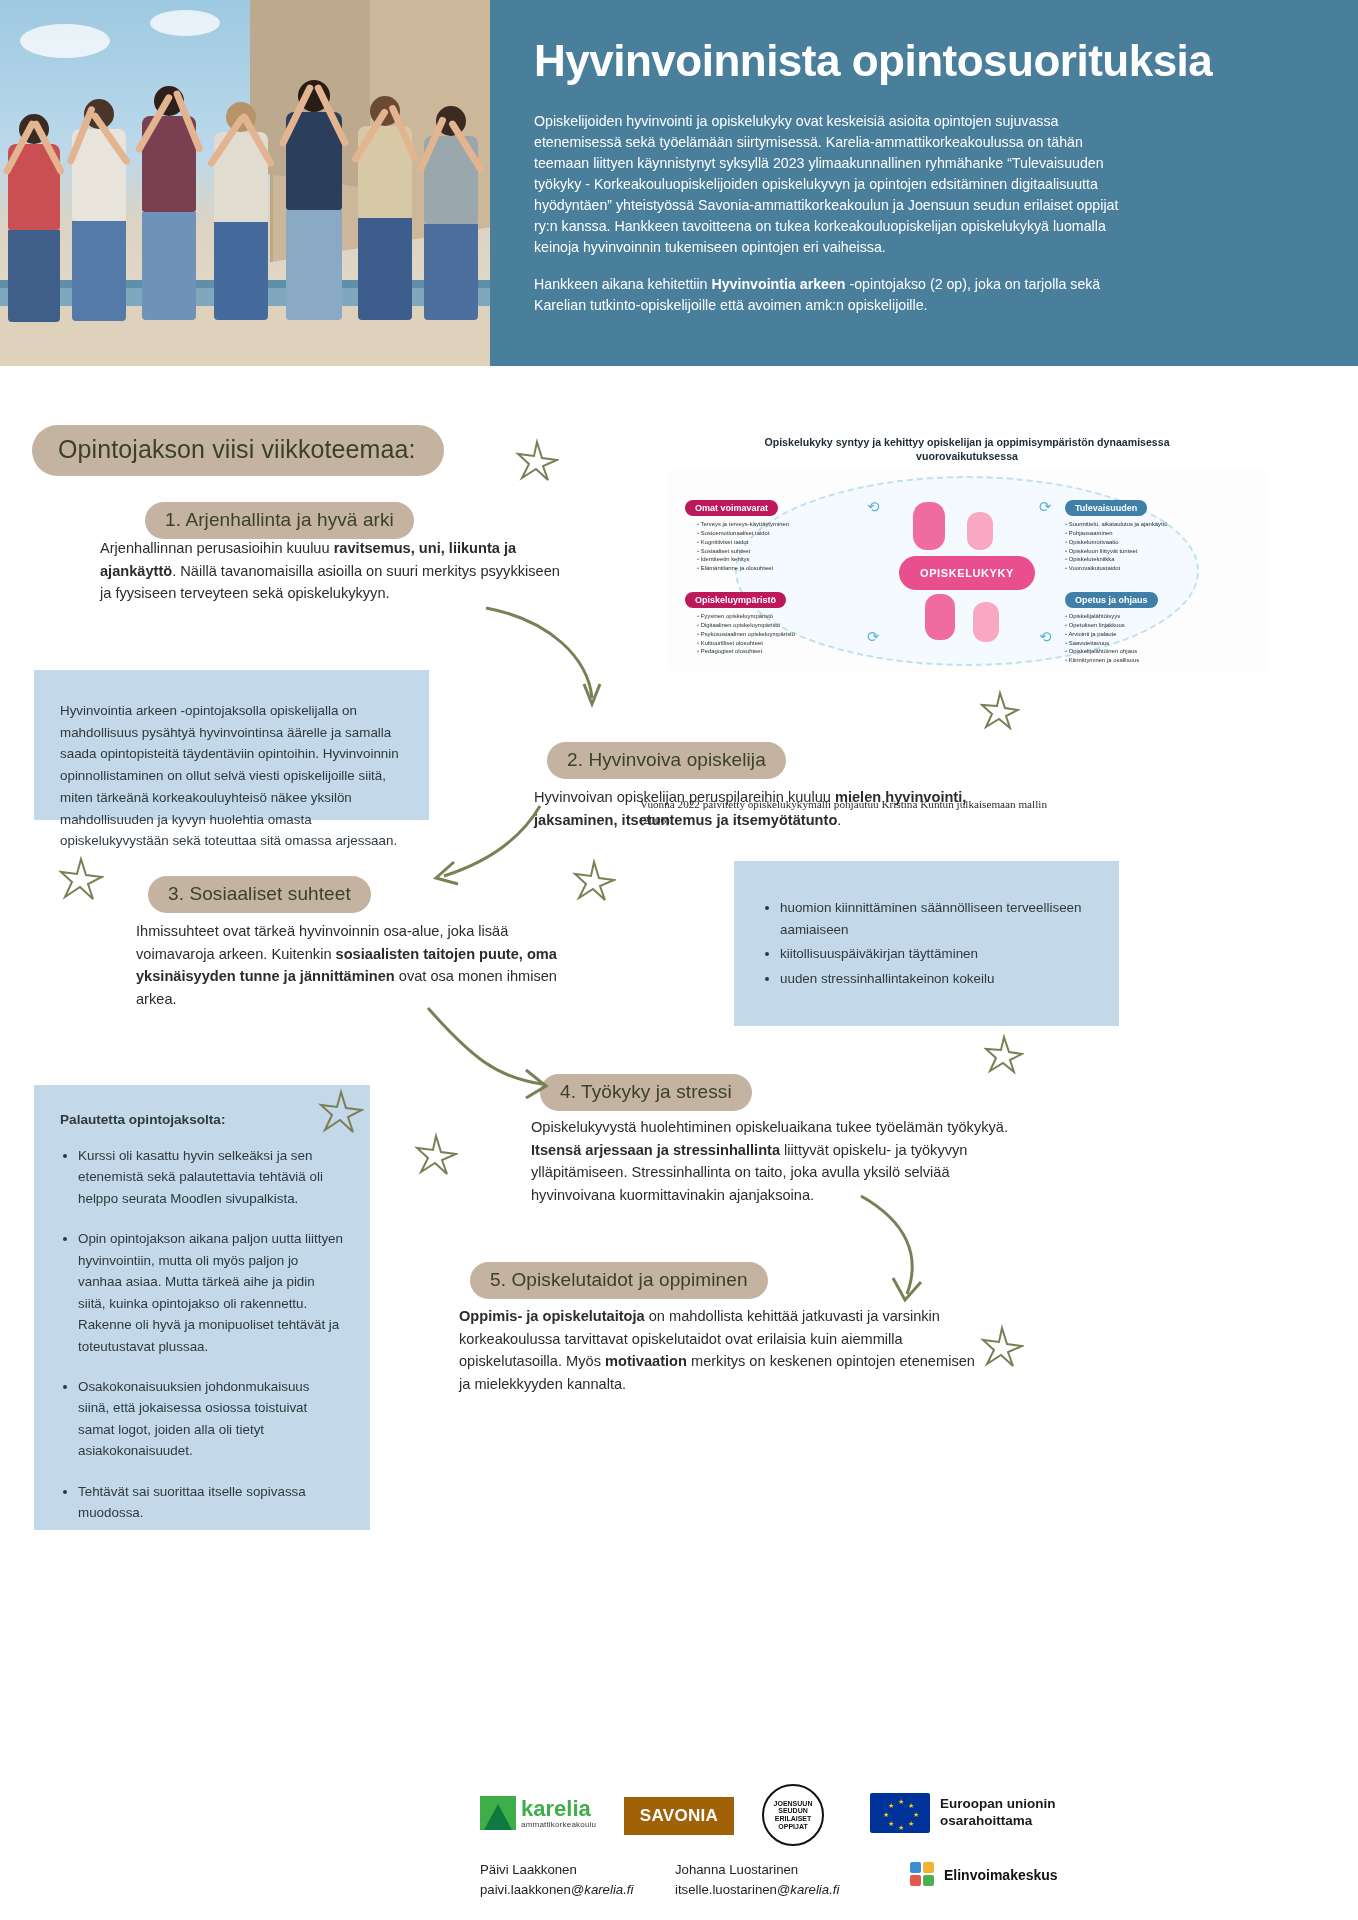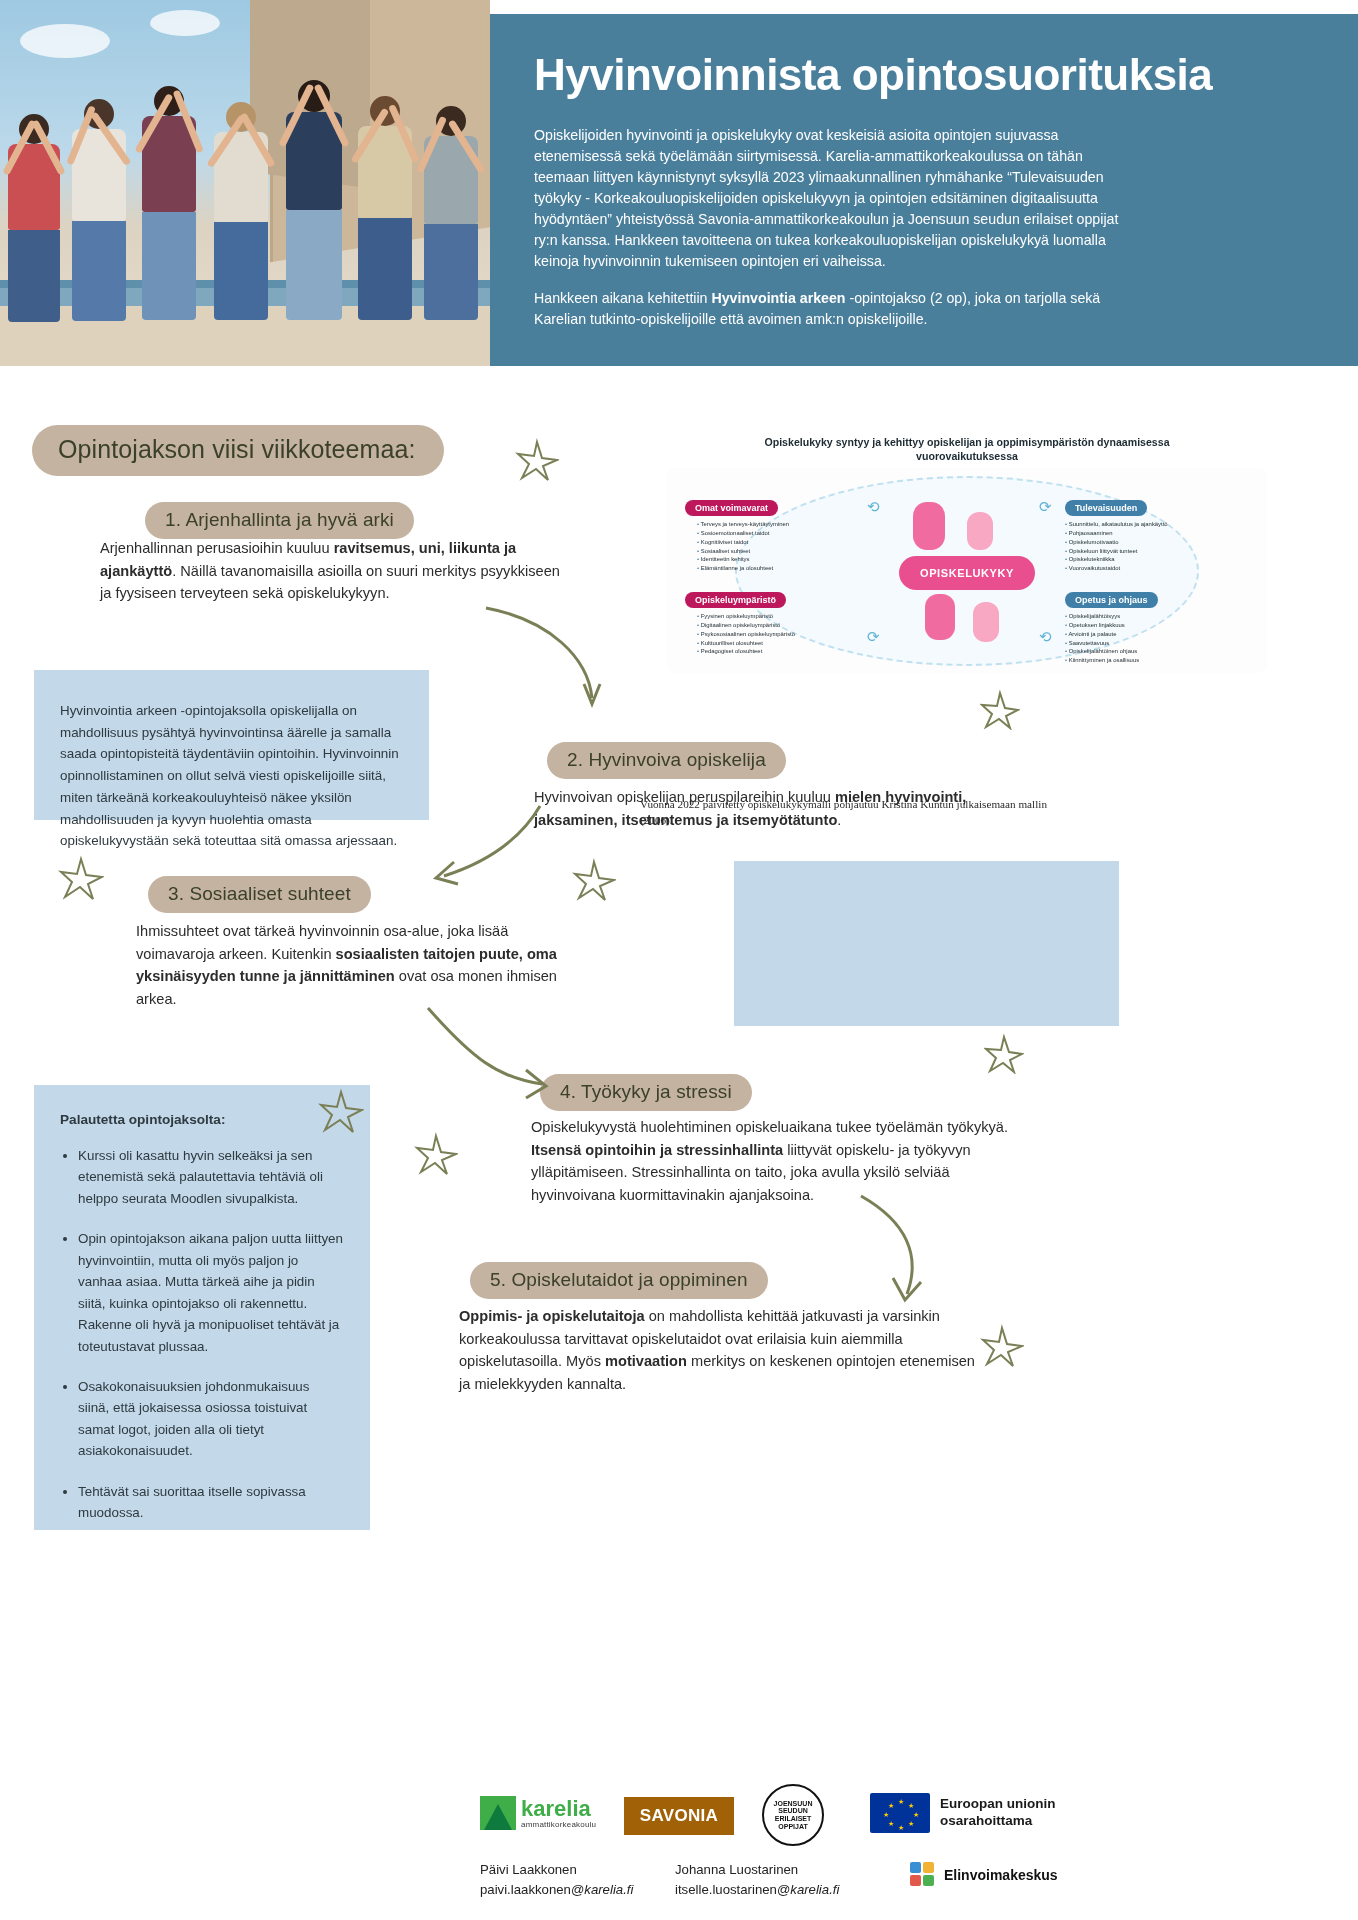--- a/index.html
+++ b/index.html
@@ -4,21 +4,21 @@
 <style>
   * { box-sizing: border-box; margin: 0; padding: 0; }
   body {
     width: 1358px; height: 1920px;
     background: #ffffff;
     font-family: "Liberation Sans", sans-serif;
     position: relative; overflow: hidden;
   }
 
   
-  .header { position: absolute; left:0; top:0; width:1358px; height:366px; display:flex;align-items:flex-end; }
+  .header { position: absolute; left:0; top:0; width:1358px; height:366px; display:flex; }
   .header-photo {
     width: 490px; height: 366px; position: relative; overflow: hidden;
     background: linear-gradient(180deg,#9ec9e2 0%,#bcd9ea 42%,#ddd3c2 62%,#e8ddcb 100%);
   }
   .ph-cloud { position:absolute; background:#ffffff; border-radius:50%; opacity:.75; }
   .ph-bldg {
     position:absolute; right:-10px; top:-6px; width:230px; height:250px;
     background:#cdb79b; transform: skewY(-9deg);
     border-left: 3px solid #bda787;
   }
@@ -273,27 +273,32 @@
 </div>
 
 <div class="abs" style="left:148px;top:876px;">
   <div class="pill">3. Sosiaaliset suhteet</div>
 </div>
 <div class="abs body-p" style="left:136px;top:920px;width:445px;">
   <span>Ihmissuhteet ovat tärkeä hyvinvoinnin osa-alue, joka lisää voimavaroja arkeen. Kuitenkin </span><b>sosiaalisten taitojen puute, oma yksinäisyyden tunne ja jännittäminen</b><span> ovat osa monen ihmisen arkea.</span>
 </div>
 
 <div class="abs bluebox" style="left:734px;top:861px;width:385px;height:165px;">
+  <ul>
+    <li>huomion kiinnittäminen säännölliseen terveelliseen aamiaiseen</li>
+    <li>kiitollisuuspäiväkirjan täyttäminen</li>
+    <li>uuden stressinhallintakeinon kokeilu</li>
+  </ul>
 </div>
 
 <div class="abs" style="left:540px;top:1074px;">
   <div class="pill">4. Työkyky ja stressi</div>
 </div>
 <div class="abs body-p" style="left:531px;top:1116px;width:500px;">
-  <span>Opiskelukyvystä huolehtiminen opiskeluaikana tukee työelämän työkykyä. </span><b>Itsensä opintoihin ja stressinhallinta</b><span> liittyvät opiskelu- ja työkyvyn ylläpitämiseen. Stressinhallinta on taito, joka avulla yksilö selviää hyvinvoivana kuormittavinakin ajanjaksoina.</span>
+  <span>Opiskelukyvystä huolehtiminen opiskeluaikana tukee työelämän työkykyä. </span><b>Itsensä arjessaan ja stressinhallinta</b><span> liittyvät opiskelu- ja työkyvyn ylläpitämiseen. Stressinhallinta on taito, joka avulla yksilö selviää hyvinvoivana kuormittavinakin ajanjaksoina.</span>
 </div>
 
 <div class="abs bluebox" style="left:34px;top:1085px;width:336px;height:445px;padding:24px 26px;">
   <div class="fb-title">Palautetta opintojaksolta:</div>
   <ul class="fb-list">
     <li>Kurssi oli kasattu hyvin selkeäksi ja sen etenemistä sekä palautettavia tehtäviä oli helppo seurata Moodlen sivupalkista.</li>
     <li>Opin opintojakson aikana paljon uutta liittyen hyvinvointiin, mutta oli myös paljon jo vanhaa asiaa. Mutta tärkeä aihe ja pidin siitä, kuinka opintojakso oli rakennettu. Rakenne oli hyvä ja monipuoliset tehtävät ja toteutustavat plussaa.</li>
     <li>Osakokonaisuuksien johdonmukaisuus siinä, että jokaisessa osiossa toistuivat samat logot, joiden alla oli tietyt asiakokonaisuudet.</li>
     <li>Tehtävät sai suorittaa itselle sopivassa muodossa.</li>
   </ul>

